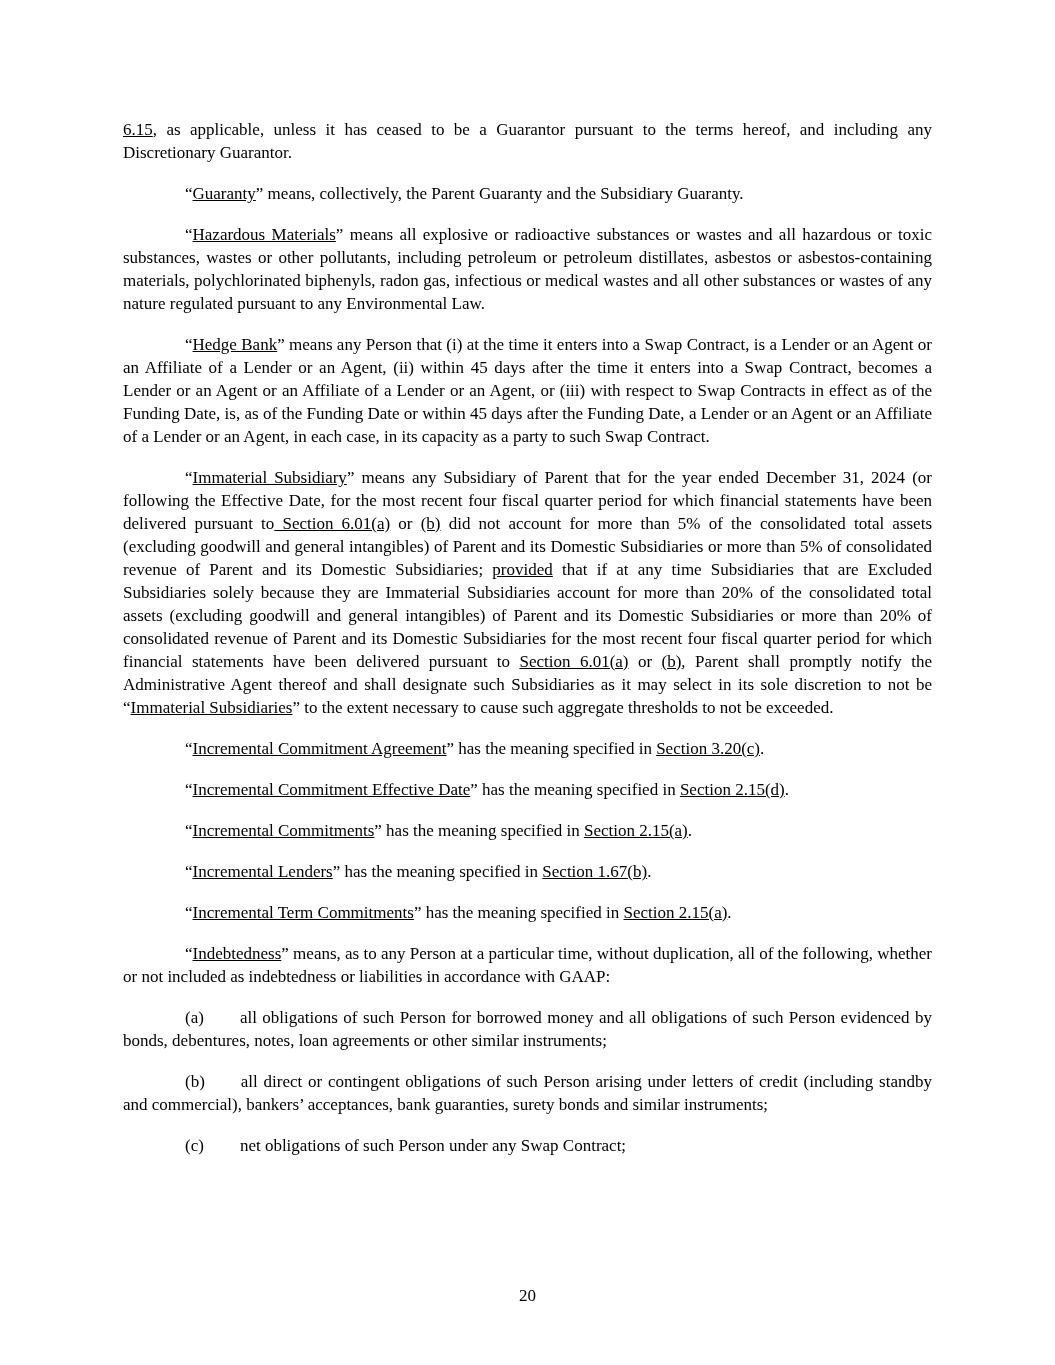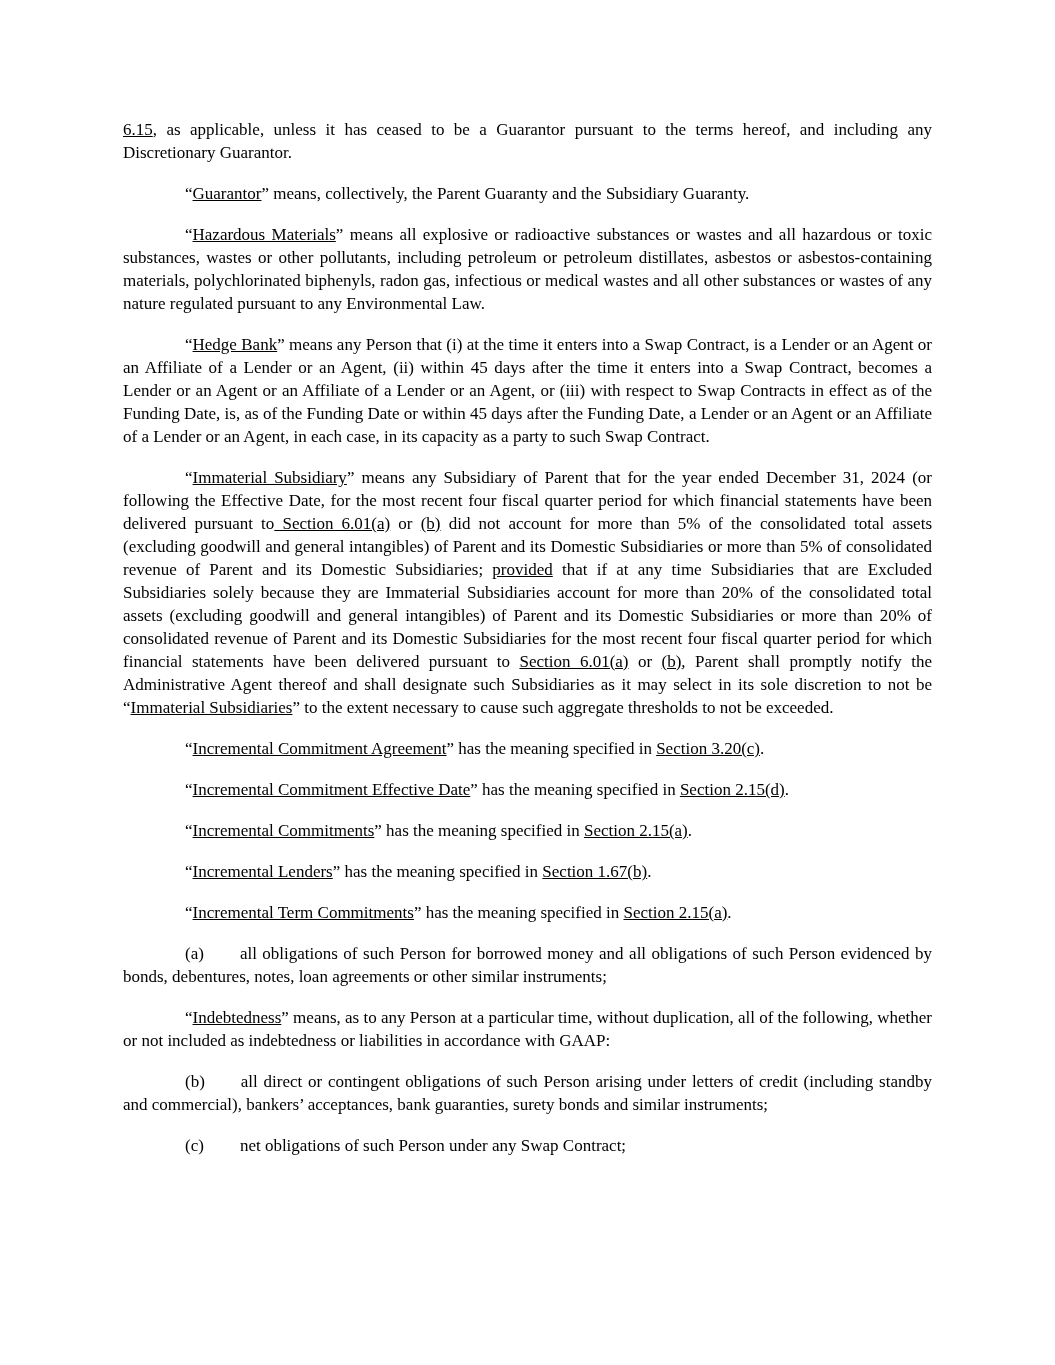--- a/index.html
+++ b/index.html
@@ -46,27 +46,30 @@
     font-family: "Liberation Serif", "DejaVu Serif", serif;
     font-size: 17px;
   }
 </style>
 </head>
 <body>
 
 <div class="page">
   <main class="doc-body">
       <p class="para"><span class="u">6.15</span><span>, as applicable, unless it has ceased to be a Guarantor pursuant to the terms hereof, and including any Discretionary Guarantor.</span></p>
-      <p class="para indent"><span>“</span><span class="u">Guarantor</span><span>” means, collectively, the Parent Guaranty and the Subsidiary Guaranty.</span></p>
+      <p class="para indent"><span>“</span><span class="u">Guaranty</span><span>” means, collectively, the Parent Guaranty and the Subsidiary Guaranty.</span></p>
       <p class="para indent"><span>“</span><span class="u">Hazardous Materials</span><span>” means all explosive or radioactive substances or wastes and all hazardous or toxic substances, wastes or other pollutants, including petroleum or petroleum distillates, asbestos or asbestos-containing materials, polychlorinated biphenyls, radon gas, infectious or medical wastes and all other substances or wastes of any nature regulated pursuant to any Environmental Law.</span></p>
       <p class="para indent"><span>“</span><span class="u">Hedge Bank</span><span>” means any Person that (i) at the time it enters into a Swap Contract, is a Lender or an Agent or an Affiliate of a Lender or an Agent, (ii) within 45 days after the time it enters into a Swap Contract, becomes a Lender or an Agent or an Affiliate of a Lender or an Agent, or (iii) with respect to Swap Contracts in effect as of the Funding Date, is, as of the Funding Date or within 45 days after the Funding Date, a Lender or an Agent or an Affiliate of a Lender or an Agent, in each case, in its capacity as a party to such Swap Contract.</span></p>
       <p class="para indent"><span>“</span><span class="u">Immaterial Subsidiary</span><span>” means any Subsidiary of Parent that for the year ended December 31, 2024 (or following the Effective Date, for the most recent four fiscal quarter period for which financial statements have been delivered pursuant to</span><span class="u"> Section 6.01(a)</span><span> or </span><span class="u">(b)</span><span> did not account for more than 5% of the consolidated total assets (excluding goodwill and general intangibles) of Parent and its Domestic Subsidiaries or more than 5% of consolidated revenue of Parent and its Domestic Subsidiaries; </span><span class="u">provided</span><span> that if at any time Subsidiaries that are Excluded Subsidiaries solely because they are Immaterial Subsidiaries account for more than 20% of the consolidated total assets (excluding goodwill and general intangibles) of Parent and its Domestic Subsidiaries or more than 20% of consolidated revenue of Parent and its Domestic Subsidiaries for the most recent four fiscal quarter period for which financial statements have been delivered pursuant to </span><span class="u">Section 6.01(a)</span><span> or </span><span class="u">(b)</span><span>, Parent shall promptly notify the Administrative Agent thereof and shall designate such Subsidiaries as it may select in its sole discretion to not be “</span><span class="u">Immaterial Subsidiaries</span><span>” to the extent necessary to cause such aggregate thresholds to not be exceeded.</span></p>
       <p class="para indent"><span>“</span><span class="u">Incremental Commitment Agreement</span><span>” has the meaning specified in </span><span class="u">Section 3.20(c)</span><span>.</span></p>
       <p class="para indent"><span>“</span><span class="u">Incremental Commitment Effective Date</span><span>” has the meaning specified in </span><span class="u">Section 2.15(d)</span><span>.</span></p>
       <p class="para indent"><span>“</span><span class="u">Incremental Commitments</span><span>” has the meaning specified in </span><span class="u">Section 2.15(a)</span><span>.</span></p>
       <p class="para indent"><span>“</span><span class="u">Incremental Lenders</span><span>” has the meaning specified in </span><span class="u">Section 1.67(b)</span><span>.</span></p>
       <p class="para indent"><span>“</span><span class="u">Incremental Term Commitments</span><span>” has the meaning specified in </span><span class="u">Section 2.15(a)</span><span>.</span></p>
+      <p class="para indent"><span>“</span><span class="u">Indebtedness</span><span>” means, as to any Person at a particular time, without duplication, all of the following, whether or not included as indebtedness or liabilities in accordance with GAAP:</span></p>
       <p class="para indent"><span>(a)</span><span class="tab"></span><span>all obligations of such Person for borrowed money and all obligations of such Person evidenced by bonds, debentures, notes, loan agreements or other similar instruments;</span></p>
-      <p class="para indent"><span>“</span><span class="u">Indebtedness</span><span>” means, as to any Person at a particular time, without duplication, all of the following, whether or not included as indebtedness or liabilities in accordance with GAAP:</span></p>
       <p class="para indent"><span>(b)</span><span class="tab"></span><span>all direct or contingent obligations of such Person arising under letters of credit (including standby and commercial), bankers’ acceptances, bank guaranties, surety bonds and similar instruments;</span></p>
       <p class="para indent"><span>(c)</span><span class="tab"></span><span>net obligations of such Person under any Swap Contract;</span></p>
     </main>
+  <footer class="page-footer">
+    <span class="page-number">20</span>
+  </footer>
 </div>
 
 </body></html>

